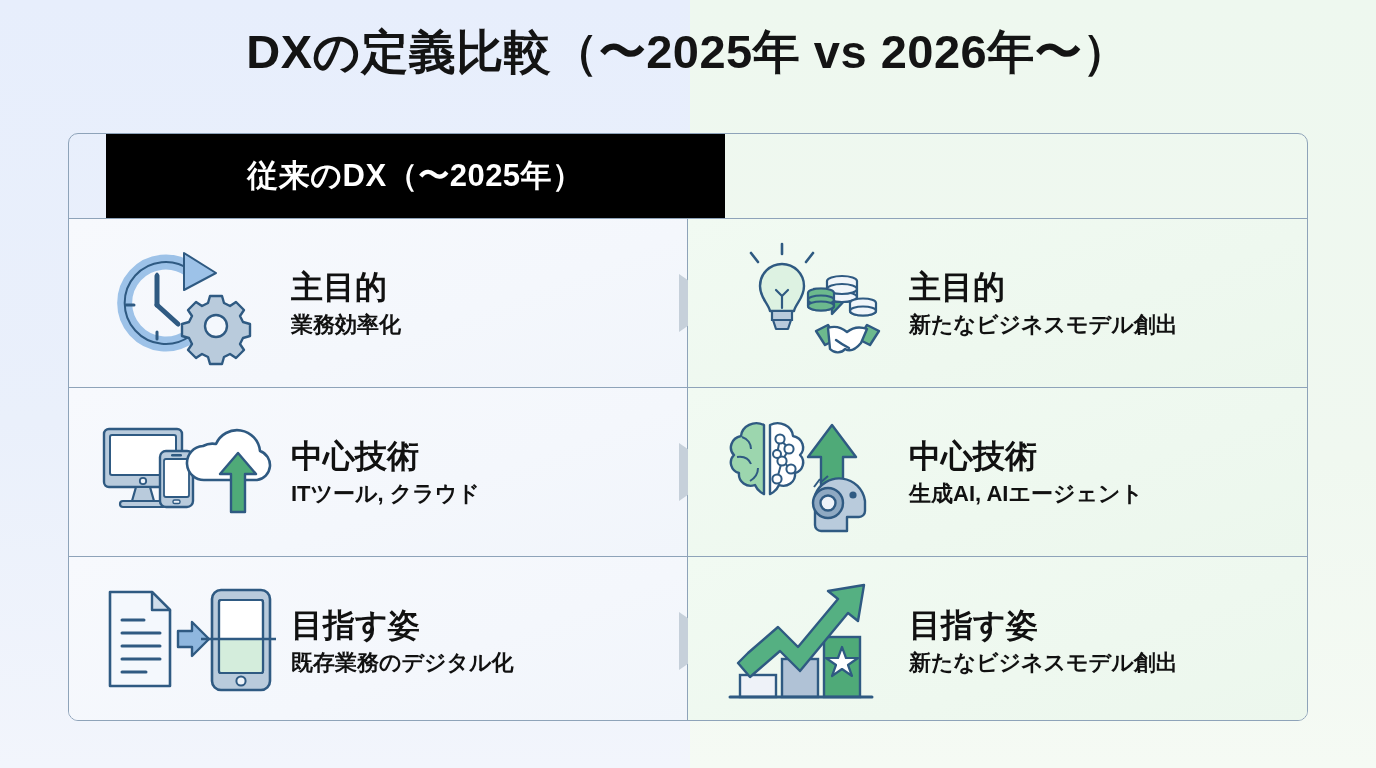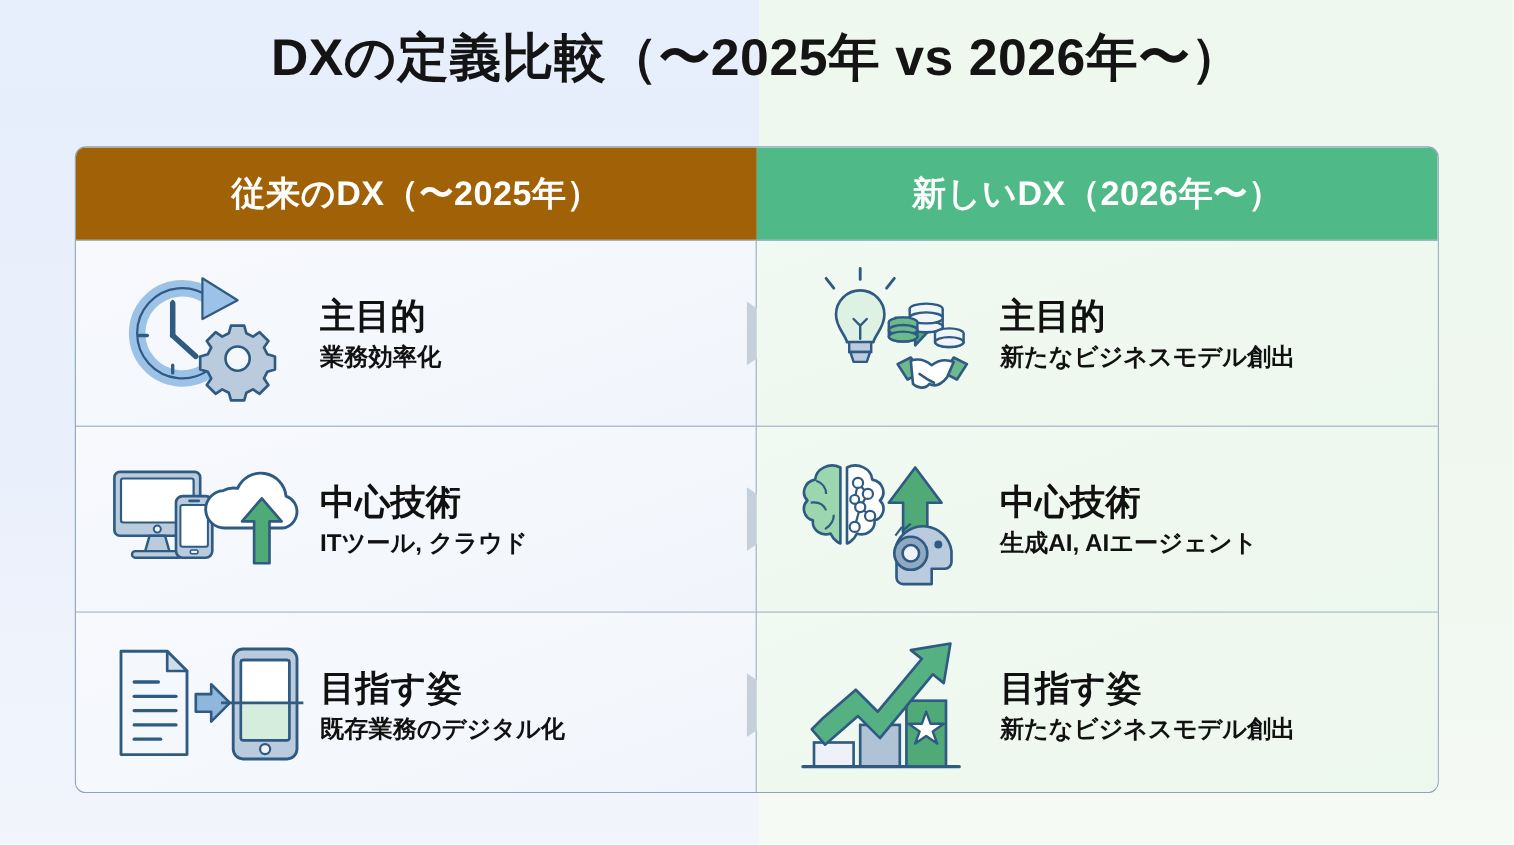--- a/index.html
+++ b/index.html
@@ -73,21 +73,21 @@
     display: flex;
     align-items: center;
     justify-content: center;
     color: #ffffff;
     font-size: 31px;
     font-weight: 700;
     letter-spacing: 0.5px;
     box-sizing: border-box;
     white-space: nowrap;
   }
-  .hdr-left  { background: #a16207; }
+  .hdr-left  { background: #000000; margin-left: 37px; }
   .hdr-right { background: #4fba87; }
 
   .body-row {
     display: flex;
     height: 168px;
     border-top: 1.5px solid #8ea3b9;
     position: relative;
   }
   .body-row:first-of-type { border-top: none; }
 
@@ -164,21 +164,20 @@
 
   <div class="bg-left"></div>
   <div class="bg-right"></div>
 
   <div class="title">DXの定義比較（〜2025年 vs 2026年〜）</div>
 
   <div class="table">
 
     <div class="hdr-row">
       <div class="hdr hdr-left">従来のDX（〜2025年）</div>
-      <div class="hdr hdr-right">新しいDX（2026年〜）</div>
     </div>
 
     <div class="body-row">
       <div class="cell cell-left">
         <div class="icon-wrap">
           <svg width="175" height="126" viewBox="0 0 175 126">
             <path d="M90 30 A41 41 0 1 0 90 96" fill="none" stroke="#9dc2e8" stroke-width="15" stroke-linecap="round"></path>
             <path d="M90 30 A41 41 0 1 0 90 96" fill="none" stroke="#2f5a82" stroke-width="2"></path>
             <polygon points="84,13 116,33 84,50" fill="#9dc2e8" stroke="#2f5a82" stroke-width="2" stroke-linejoin="round"></polygon>
             <line x1="57" y1="34" x2="57" y2="41" stroke="#2f5a82" stroke-width="3" stroke-linecap="round"></line>

